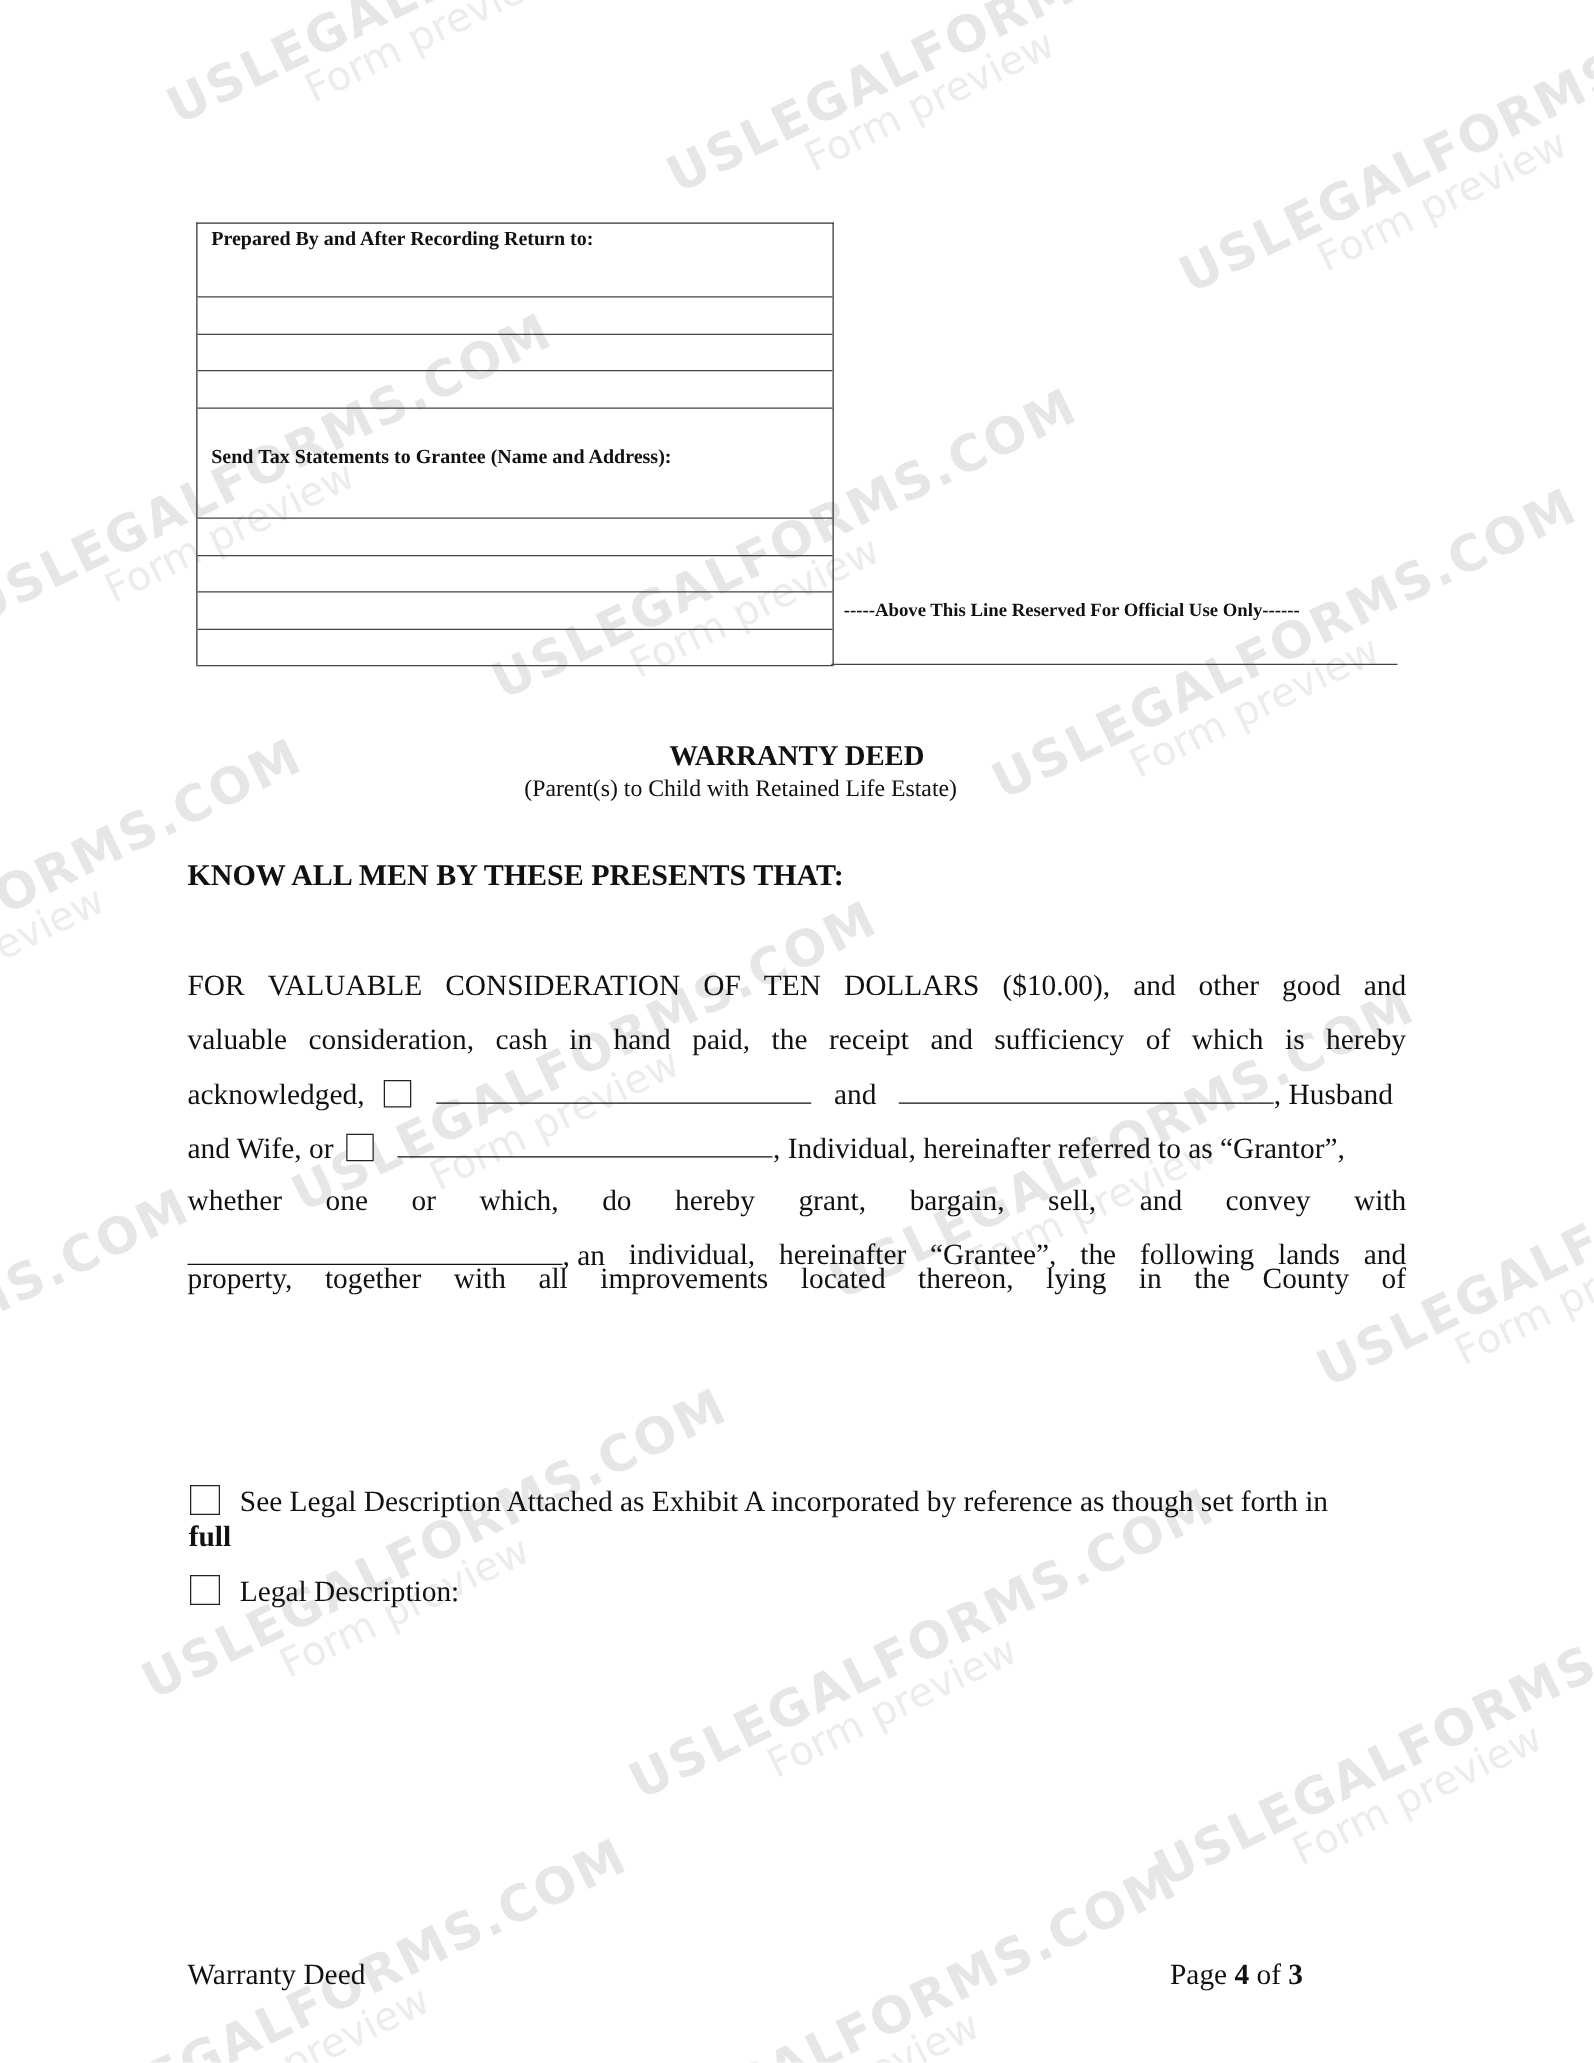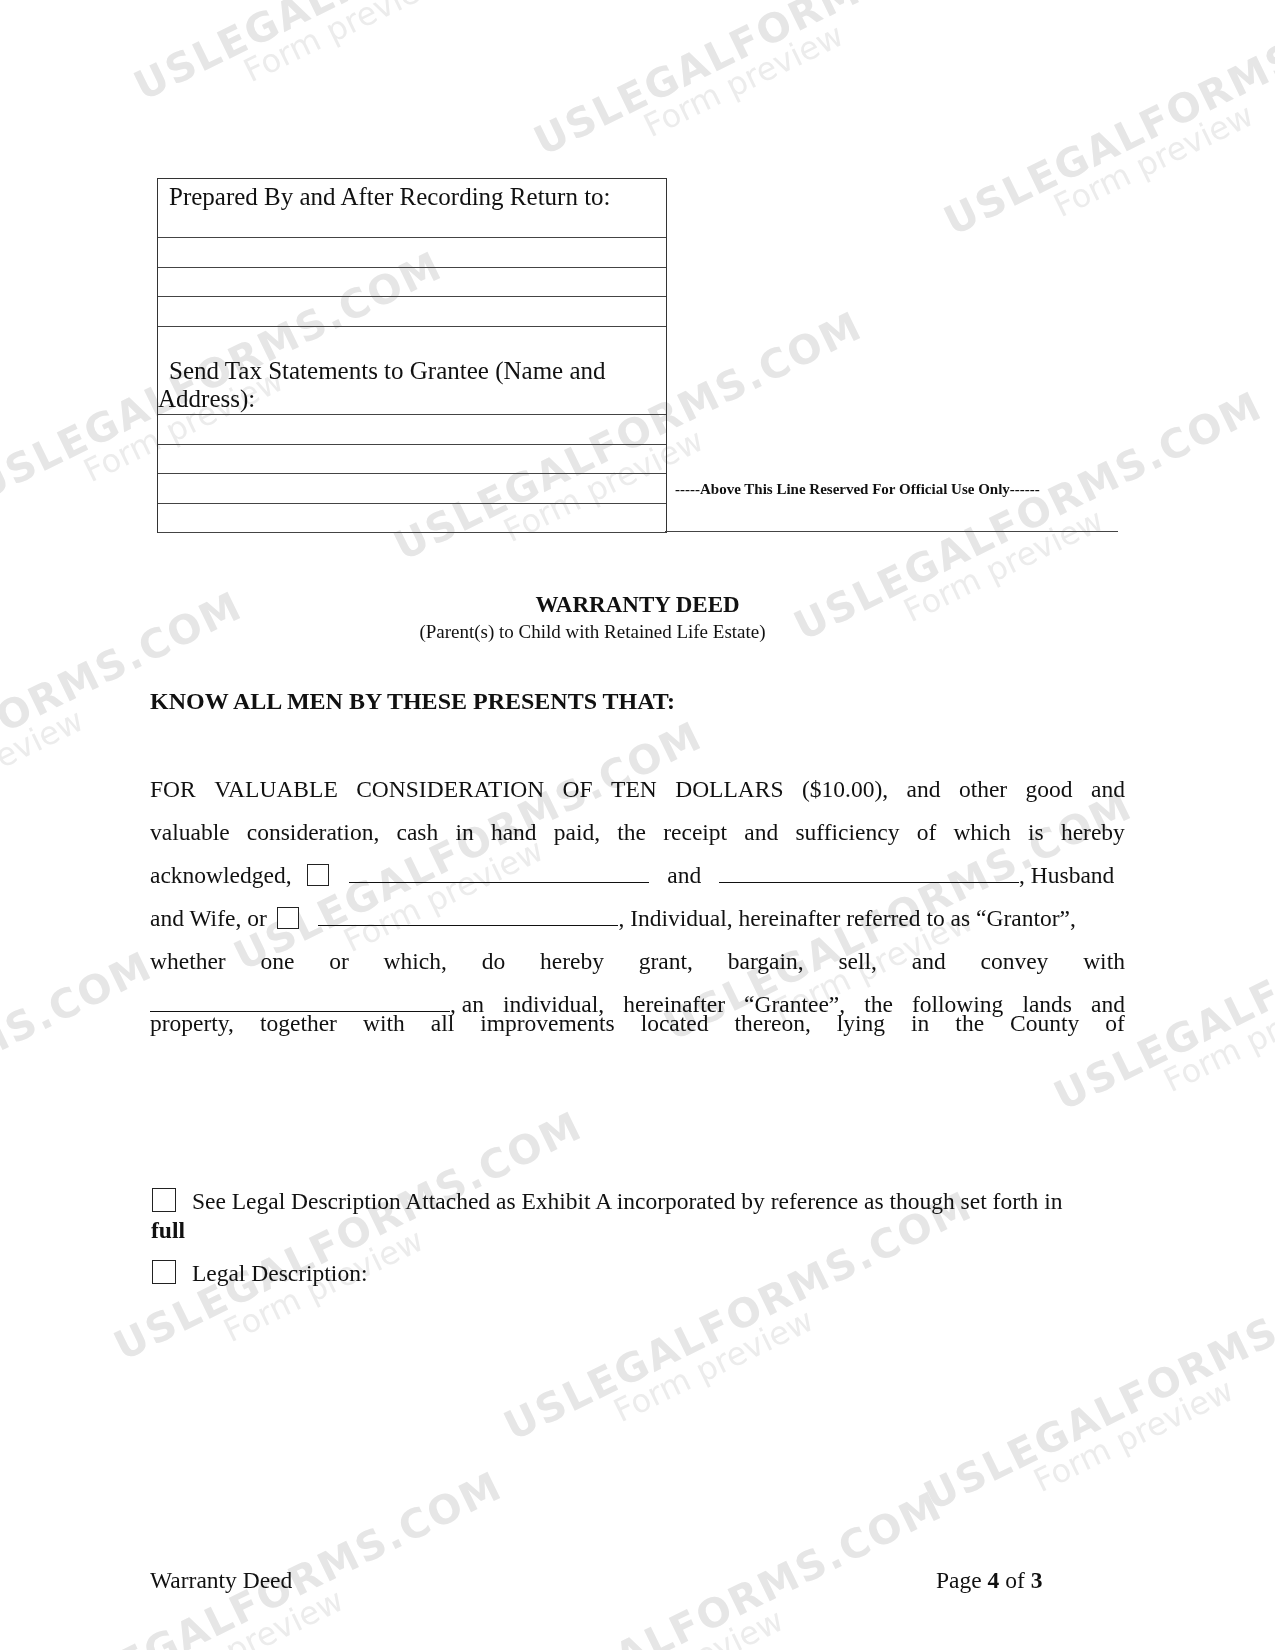--- a/index.html
+++ b/index.html
@@ -9,21 +9,21 @@
 
   
   .wm { position: absolute; transform-origin: left bottom; transform: rotate(-26deg);
         font-family: "DejaVu Sans", sans-serif; white-space: nowrap; pointer-events: none; z-index: 0; }
   .wm .w1 { display:block; font-size: 40px; font-weight: bold; color: #e6e6e6; letter-spacing: 2px; }
   .wm .w2 { display:block; font-size: 32px; color: #ececec; margin-left: 105px; margin-top: -8px; }
 
   
   .rec-box { position: absolute; left: 157px; top: 178px; width: 508px; border: 1.5px solid #333; border-bottom: none; z-index: 1; }
   .rec-row { border-bottom: 1.5px solid #444; box-sizing: border-box; }
-  .rec-label { font-weight: normal; font-size: 25px; padding-left: 11px; }
+  .rec-label { font-weight: bold; font-size: 16px; padding-left: 11px; }
   .official-line { position: absolute; left: 665px; top: 531px; width: 453px; border-top: 1.5px solid #444; z-index: 1; }
   .official-text { position: absolute; left: 675px; top: 481px; font-size: 15px; font-weight: bold; z-index: 1; white-space: nowrap; }
 
   .title { position: absolute; left: 0; width: 1275px; text-align: center; top: 592px; font-size: 23px; font-weight: bold; z-index: 1; }
   .subtitle { position: absolute; left: 0; width: 1185px; text-align: center; top: 621px; font-size: 19px; z-index: 1; }
   .know { position: absolute; left: 150px; top: 688px; font-size: 24px; font-weight: bold; z-index: 1; }
 
   .line { position: absolute; left: 150px; width: 975px; font-size: 23.5px; height: 30px; line-height: 30px; z-index: 1; white-space: nowrap; }
   .just { display: flex; justify-content: space-between; }
   .blank { display: inline-block; border-bottom: 1.5px solid #111; height: 22px; vertical-align: baseline; }

